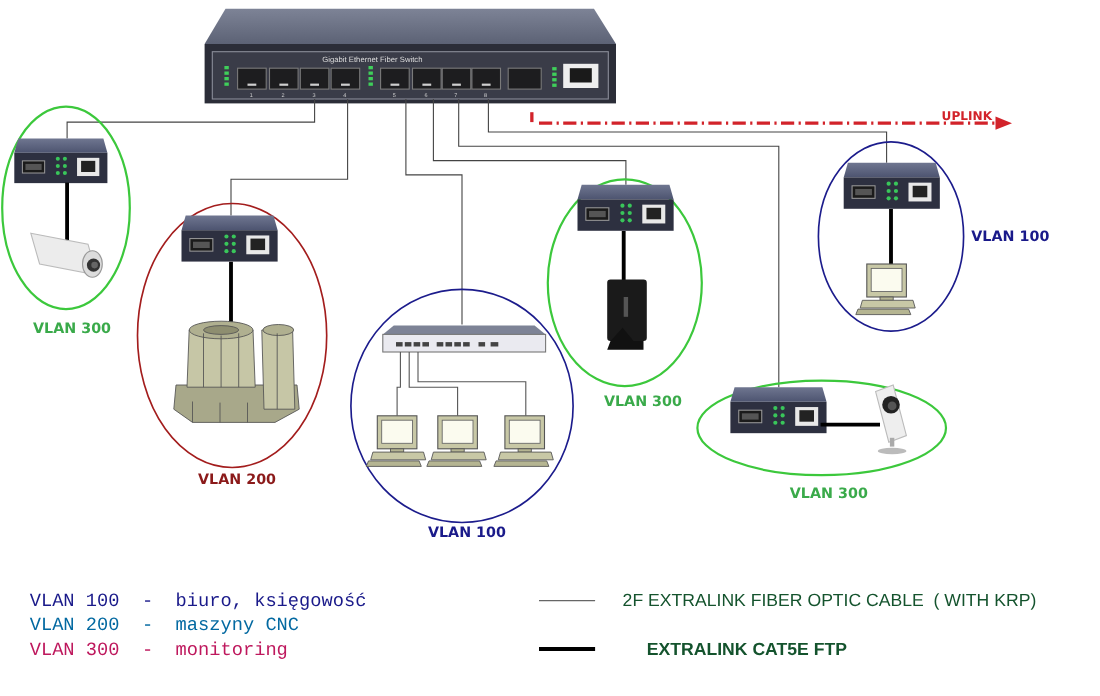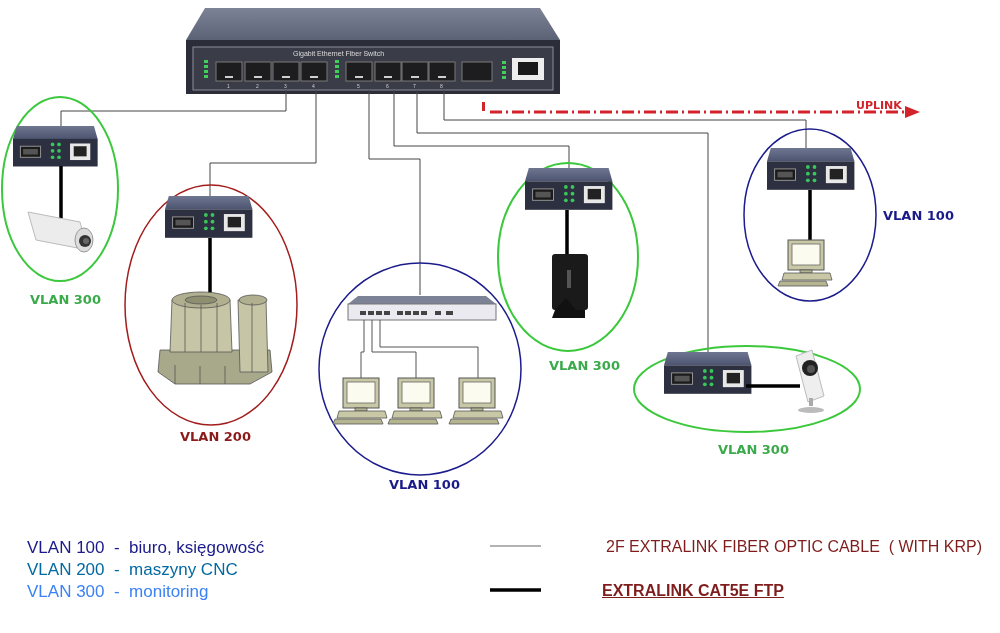--- a/index.html
+++ b/index.html
@@ -1,20 +1,20 @@
 <!DOCTYPE html>
 <html><head>
 <meta charset="utf-8">
 <style>
   html, body { margin: 0; padding: 0; background: #ffffff; }
   body { width: 1000px; height: 633px; position: relative; overflow: hidden; font-family: "Liberation Sans", sans-serif; }
   #diagram { position: absolute; left: 0; top: 0; width: 1000px; height: 633px; }
   .vlan-label { position: absolute; font-family: "DejaVu Sans", sans-serif; font-weight: bold; font-size: 13px; }
-  .legend-row { position: absolute; font-family: Liberation Sans, sans-serif; font-size: 17px; white-space: pre; }
-  .cable-label { position: absolute; font-family: "Liberation Sans", sans-serif; font-size: 16px; color: #7f1d1d; white-space: pre; margin-left: 40px; }
+  .legend-row { position: absolute; font-family: Liberation Mono, monospace; font-size: 17px; white-space: pre; }
+  .cable-label { position: absolute; font-family: "Liberation Sans", sans-serif; font-size: 16px; color: #14532d; white-space: pre; }
   .uplink-label { position: absolute; font-family: "DejaVu Sans", sans-serif; font-weight: bold; font-size: 11px; color: #d2232a; margin-top: 16px; }
   .switch-title { font-family: "Liberation Sans", sans-serif; font-size: 7px; fill: #dcdcdc; }
   .port-num { font-family: "Liberation Sans", sans-serif; font-size: 5px; fill: #cfcfcf; }
 </style>
 </head>
 <body>
 
 <svg id="diagram" viewBox="0 0 1000 633" xmlns="http://www.w3.org/2000/svg">
   <defs>
     <linearGradient id="swtop" x1="0" y1="0" x2="0" y2="1">
@@ -224,16 +224,16 @@
 
 <div class="vlan-label" style="left:30px; top:292px; color:#3aaa4a;">VLAN 300</div>
 <div class="vlan-label" style="left:180px; top:429px; color:#8b1a1a;">VLAN 200</div>
 <div class="vlan-label" style="left:389px; top:477px; color:#1a1a8a;">VLAN 100</div>
 <div class="vlan-label" style="left:549px; top:358px; color:#3aaa4a;">VLAN 300</div>
 <div class="vlan-label" style="left:718px; top:442px; color:#3aaa4a;">VLAN 300</div>
 <div class="vlan-label" style="left:883px; top:208px; color:#1a1a8a;">VLAN 100</div>
 
 <div class="legend-row" style="left:27px; top:538px; color:#1a1a8a;"><span>VLAN 100</span>  <span>-</span>  <span>biuro, księgowość</span></div>
 <div class="legend-row" style="left:27px; top:560px; color:#0369a1;"><span>VLAN 200</span>  <span>-</span>  <span>maszyny CNC</span></div>
-<div class="legend-row" style="left:27px; top:582px; color:#3b82f6;text-align:center;"><span>VLAN 300</span>  <span>-</span>  <span>monitoring</span></div>
+<div class="legend-row" style="left:27px; top:582px; color:#be185d;text-align:center;"><span>VLAN 300</span>  <span>-</span>  <span>monitoring</span></div>
 
 <div class="cable-label" style="left:566px; top:538px;">2F EXTRALINK FIBER OPTIC CABLE  ( WITH KRP)</div>
-<div class="cable-label" style="left:562px; top:582px; font-weight:bold;text-decoration:underline;">EXTRALINK CAT5E FTP</div>
+<div class="cable-label" style="left:588px; top:582px; font-weight:bold;">EXTRALINK CAT5E FTP</div>
 
 </body></html>

